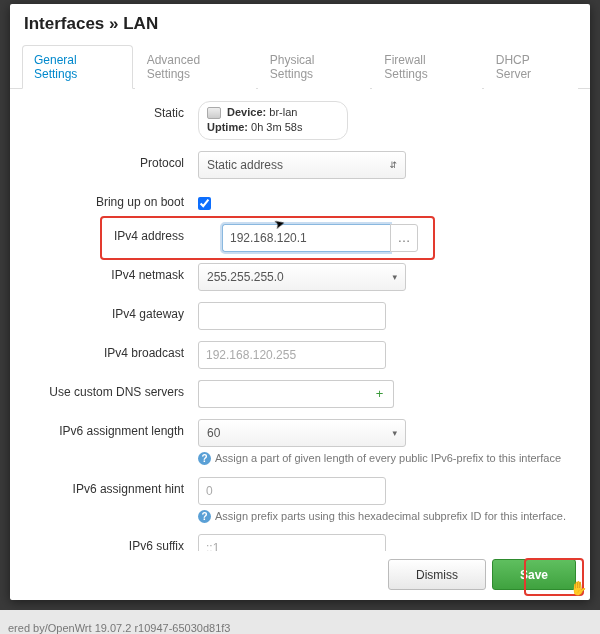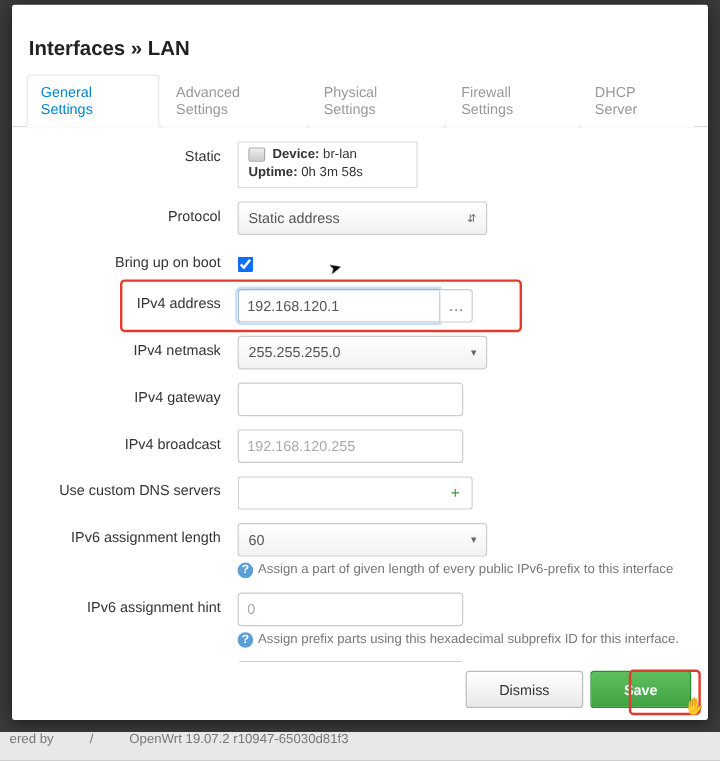--- a/index.html
+++ b/index.html
@@ -16,21 +16,21 @@
 .modal {
   position: absolute;
   top: 4px; left: 10px; right: 10px; bottom: 34px;
   background: #fff;
   border-radius: 2px;
   box-shadow: 0 2px 12px rgba(0,0,0,0.5);
   display: flex;
   flex-direction: column;
 }
 .modal-header {
-  padding: 27px 14px 4px;
+  padding: 10px 14px 4px;
 }
 .modal-title {
   font-size: 17px;
   font-weight: 700;
   color: #222;
 }
 .tabs {
   padding: 0 12px;
   border-bottom: 1px solid #ddd;
   display: flex;
@@ -73,21 +73,21 @@
   font-size: 12px;
   color: #333;
 }
 .val {
   flex: 1;
   min-width: 0;
 }
 .status-box {
   display: inline-block;
   border: 1px solid #ddd;
-  border-radius: 1px;
+  border-radius: 12px;
   padding: 3px 8px;
   font-size: 11px;
   line-height: 1.4;
   background: #fff;
   min-width: 150px;
 }
 .status-box .ico {
   display: inline-block;
   width: 14px; height: 12px;
   vertical-align: middle;
@@ -119,20 +119,21 @@
   border-top-right-radius:3px; border-bottom-right-radius:3px;
   display:flex;align-items:center;justify-content:center;
   font-size: 13px;
   color: #777;
   background: #fff;
   cursor:pointer;
 }
 .plus-btn { color: #3c9a3c; border-left:none;}
 .highlight-row {
   position: relative;
+  gap: 24px;
 }
 .red-box {
   position: absolute;
   border: 2px solid #e33a2e;
   border-radius: 4px;
   pointer-events: none;
 }
 .help {
   font-size: 11px;
   color: #777;
@@ -176,25 +177,24 @@
   background: linear-gradient(#5fbf5f,#3fa23f);
   border-color: #2e8b2e;
   color:#fff;
   font-weight:700;
 }
 .footer-bar {
   position:absolute;
   left:0;right:0;bottom:0;height:24px;
   background:#e8e8e8;
   font-size:11px;color:#777;
-  display:flex;align-items:flex-start;
+  display:flex;align-items:flex-end;
   padding:0 8px;
   overflow:hidden;
   white-space:nowrap;
-  gap:30px;
 }
 .footer-bar a { color:#5a8fbe; text-decoration:none; }
 .ipv4-input {
   border-color:#8ab8df !important;
   outline: 2px solid rgba(120,170,220,.4);
 }
 .cursor-arrow {
   position:absolute;
   left: 274px; top: 216px;
   font-size: 13px;

